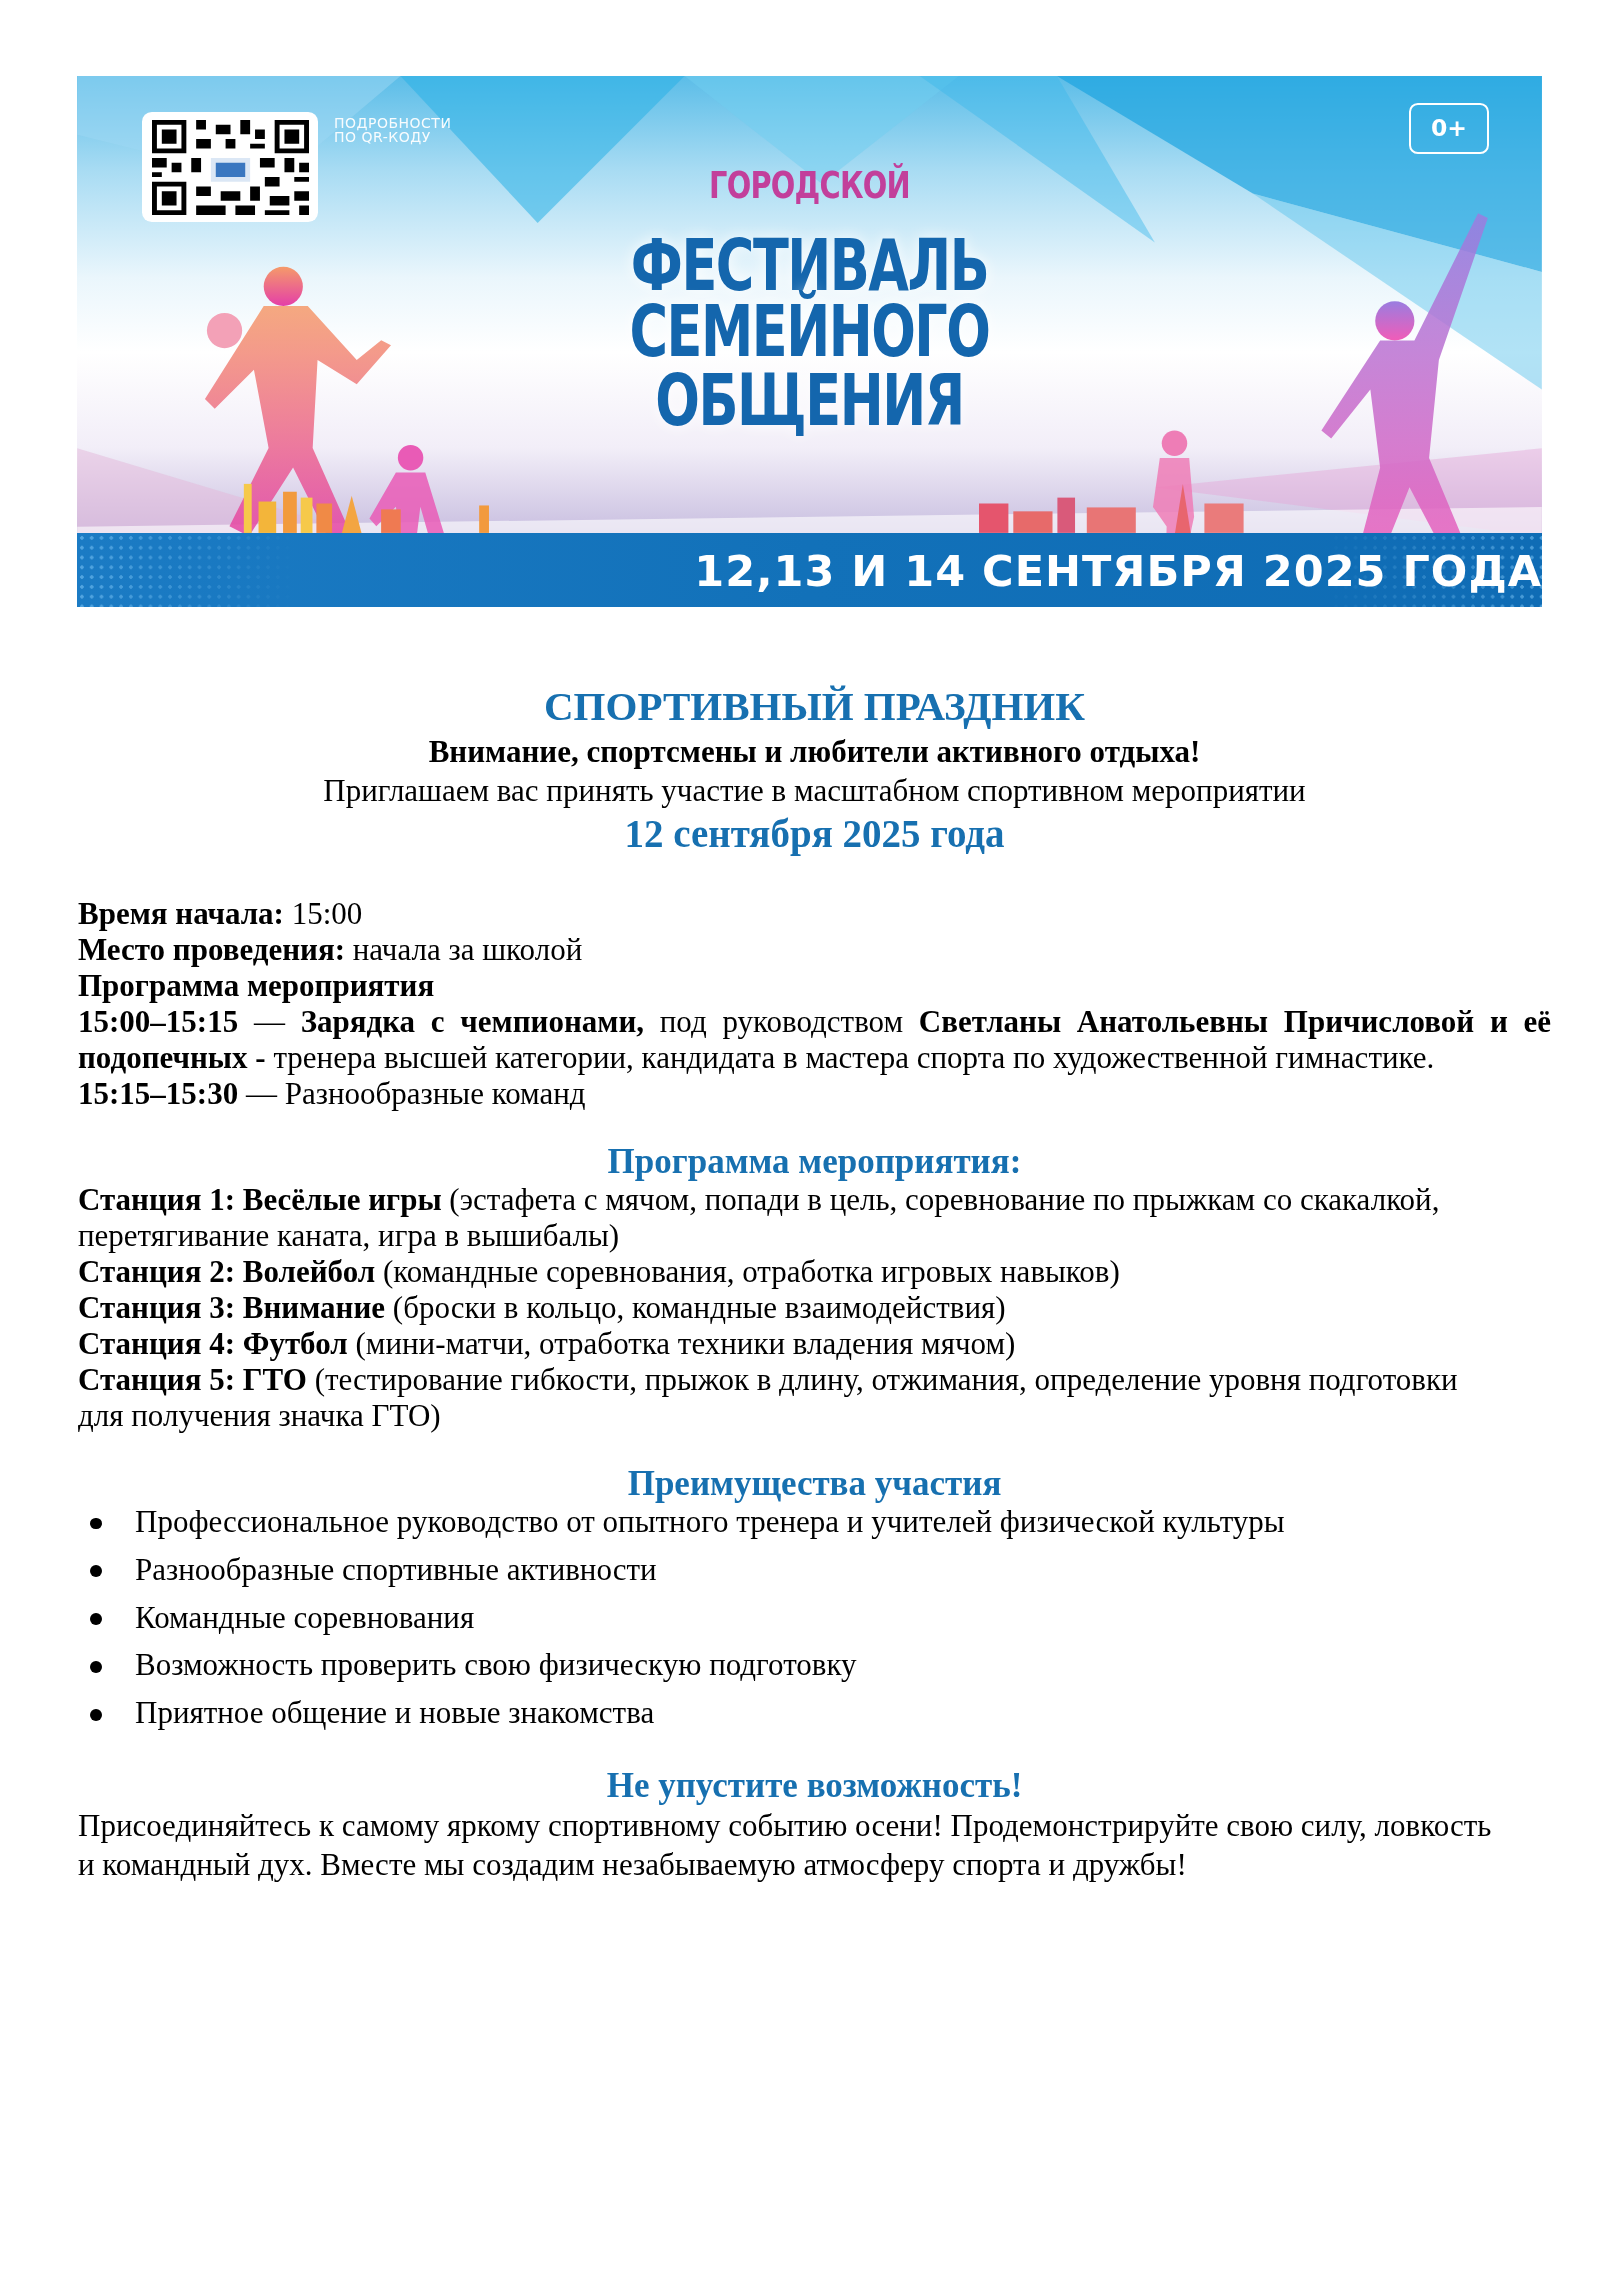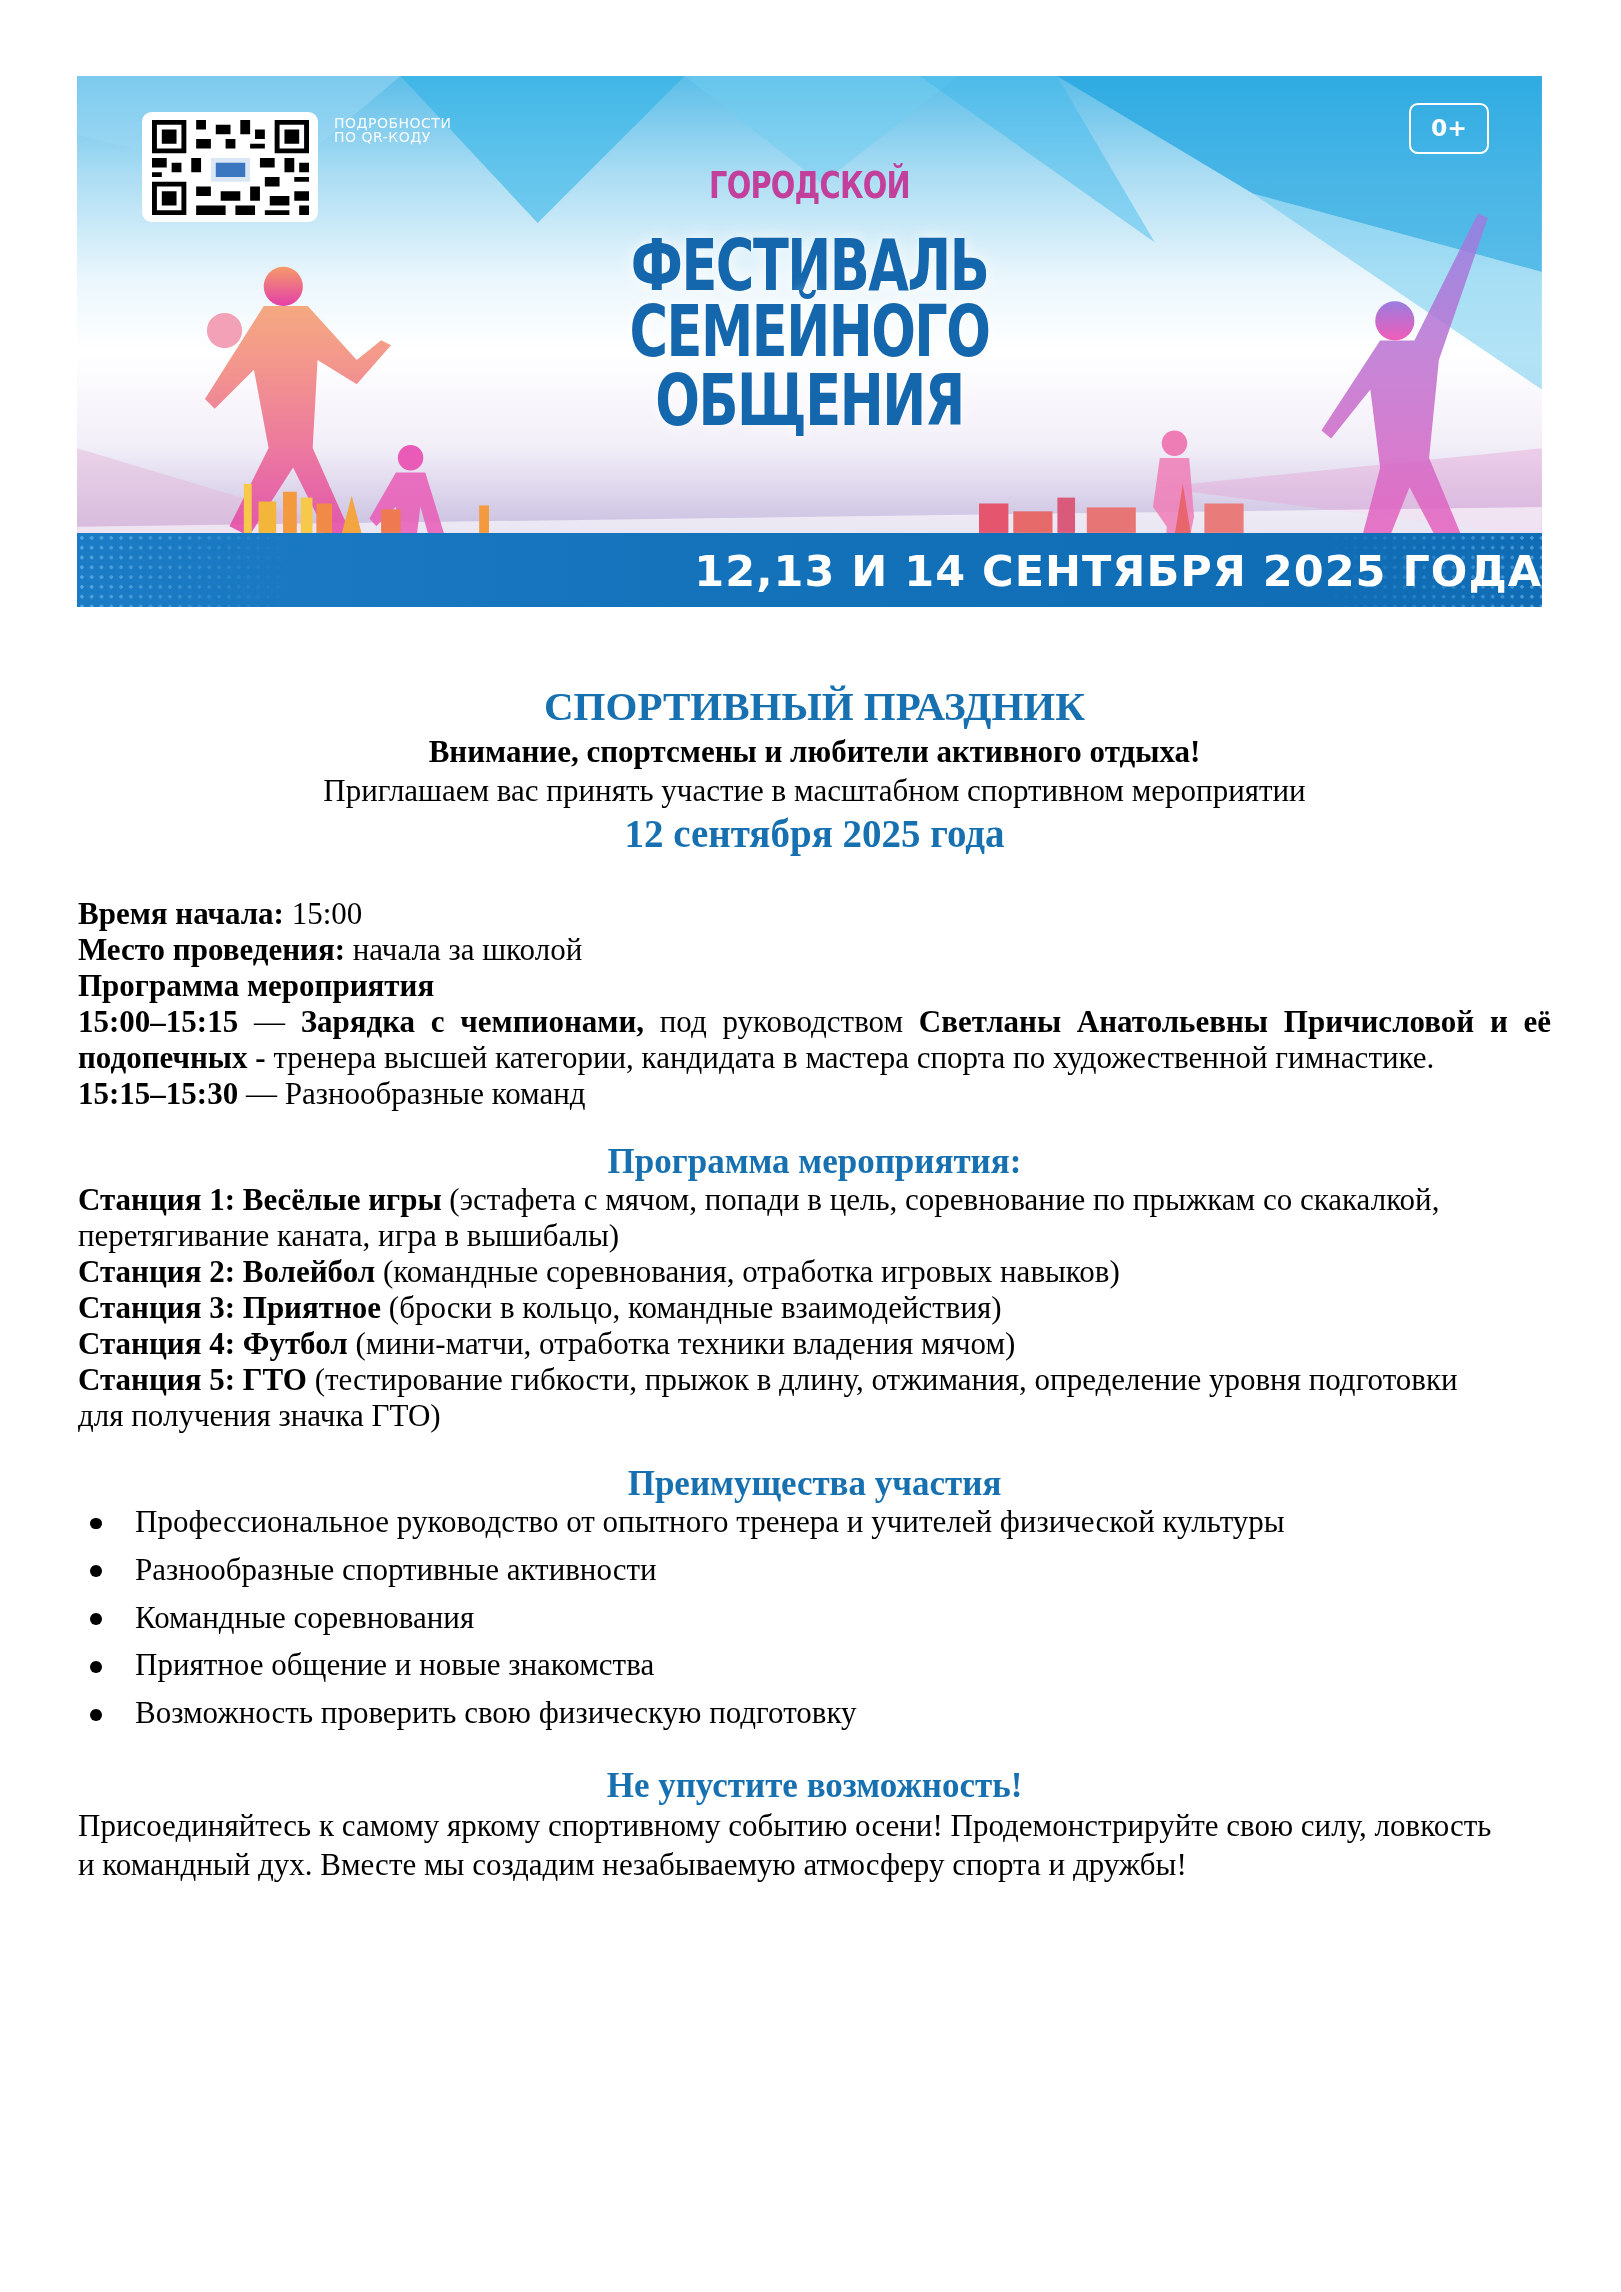--- a/index.html
+++ b/index.html
@@ -185,33 +185,33 @@
   </p>
   <p>
     <span class="b">15:15–15:30</span><span> — </span><span>Разнообразные команд</span>
   </p>
 
   <div style="height:29px"></div>
 
   <div class="center blue h-sec">Программа мероприятия:</div>
   <p><span class="b">Станция 1: Весёлые игры</span><span> (эстафета с мячом, попади в цель, соревнование по прыжкам со скакалкой, перетягивание каната, игра в вышибалы)</span></p>
   <p><span class="b">Станция 2: Волейбол</span><span> (командные соревнования, отработка игровых навыков)</span></p>
-  <p><span class="b">Станция 3: Приятное</span><span> (броски в кольцо, командные взаимодействия)</span></p>
+  <p><span class="b">Станция 3: Внимание</span><span> (броски в кольцо, командные взаимодействия)</span></p>
   <p><span class="b">Станция 4: Футбол</span><span> (мини-матчи, отработка техники владения мячом)</span></p>
   <p style="padding-right:59px"><span class="b">Станция 5: ГТО</span><span> (тестирование гибкости, прыжок в длину, отжимания, определение уровня подготовки для получения значка ГТО)</span></p>
 
   <div style="height:29px"></div>
 
   <div class="center blue h-sec">Преимущества участия</div>
   <ul class="benefits" style="padding-right:137px">
     <li><span class="bullet"></span><span>Профессиональное руководство от опытного тренера и учителей физической культуры</span></li>
     <li><span class="bullet"></span><span>Разнообразные спортивные активности</span></li>
     <li><span class="bullet"></span><span>Командные соревнования</span></li>
+    <li><span class="bullet"></span><span>Возможность проверить свою физическую подготовку</span></li>
     <li><span class="bullet"></span><span>Приятное общение и новые знакомства</span></li>
-    <li><span class="bullet"></span><span>Возможность проверить свою физическую подготовку</span></li>
   </ul>
 
   <div style="height:21.6px"></div>
 
   <div class="center blue h-sec">Не упустите возможность!</div>
   <p style="padding-right:49px; line-height:39px">Присоединяйтесь к самому яркому спортивному событию осени! Продемонстрируйте свою силу, ловкость и командный дух. Вместе мы создадим незабываемую атмосферу спорта и дружбы!</p>
 </div>
 
 
 </body></html>

